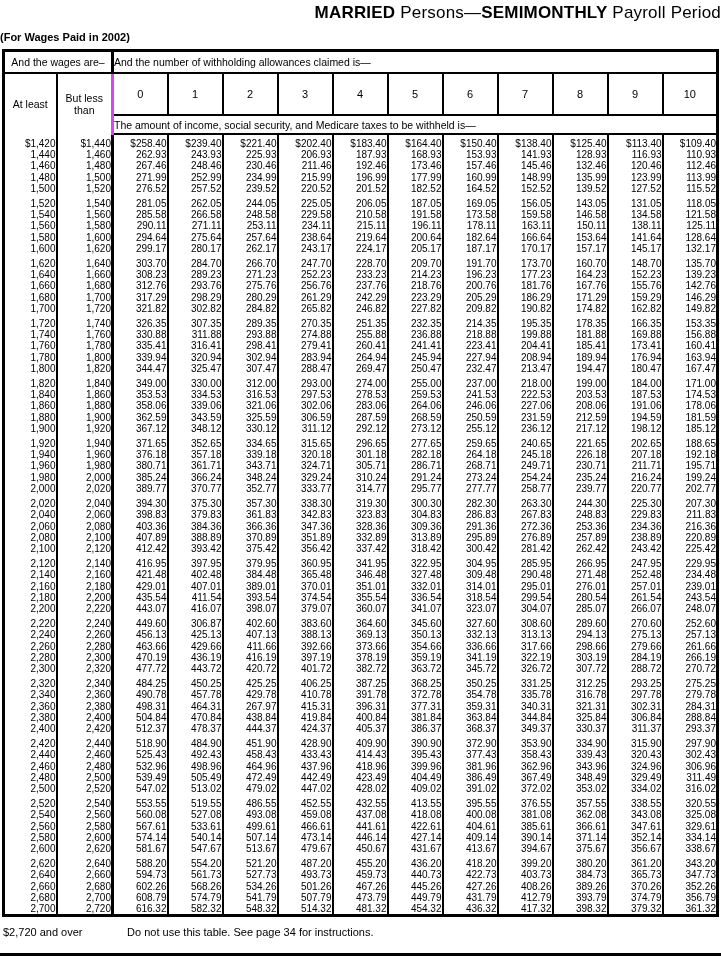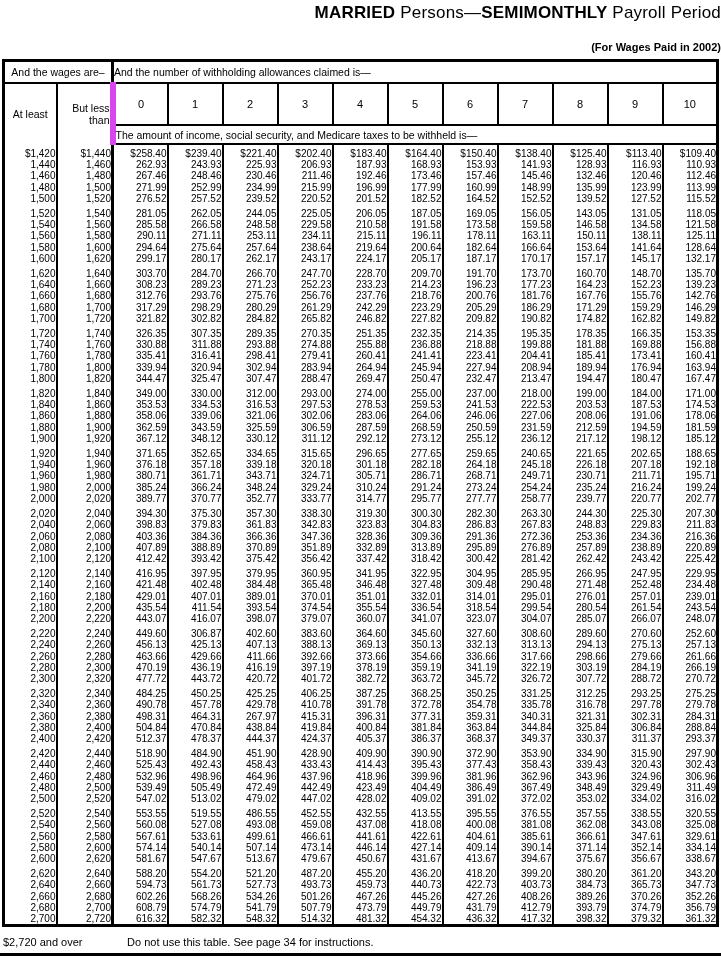--- a/index.html
+++ b/index.html
@@ -3,32 +3,32 @@
 <meta charset="utf-8">
 <style>
   html,body{margin:0;padding:0;background:#fff;}
   body{
     width:721px;height:979px;position:relative;overflow:hidden;
     font-family:"Liberation Sans",sans-serif;color:#000;
     -webkit-font-smoothing:none;
   }
   .page-title{ text-align:right; margin-top:3px; font-size:17px; font-weight:400; letter-spacing:.2px;}
   .page-title b{font-weight:700;}
-  .page-subtitle{ text-align:right; font-size:11px; font-weight:700; margin-top:18px;}
+  .page-subtitle{ text-align:left; font-size:11px; font-weight:700; margin-top:8px;}
 
   table.wh{ border-collapse:collapse; table-layout:fixed; width:717px; margin:6px 0 0 2px; border:3px solid #000;}
   table.wh th, table.wh td{ padding:0; font-weight:normal; }
 
   colgroup col.w-al{width:53px;} colgroup col.w-bl{width:56px;}
 
   
   .band-wages{ border-right:3px solid #000; border-bottom:2px solid #000; text-align:center; font-size:10.5px; height:20px;}
   .band-allow{ border-bottom:2px solid #000; text-align:left; font-size:10.5px; height:20px;}
   .h-atleast{ border-right:2px solid #000; text-align:center; font-size:10.5px; vertical-align:middle;}
-  .h-butless{ border-right:6px solid #d946ef; text-align:right; font-size:10.5px; vertical-align:middle; line-height:12px;}
+  .h-butless{ border-right:3px solid #d946ef; text-align:center; font-size:10.5px; vertical-align:middle; line-height:12px;}
   .h-num{ border:2px solid #000; text-align:center; font-size:11px; height:40px; vertical-align:middle;}
   .band-amount{ border-bottom:2px solid #000; text-align:left; font-size:10.5px; height:17px; vertical-align:middle;}
 
   
   tbody td{ font-size:10px; line-height:11.2px; white-space:nowrap; overflow:hidden;}
   td.c-al{ font-weight:700; text-align:right; padding-right:8px; border-right:2px solid #000;}
   td.c-bl{ font-weight:700; text-align:right; padding-right:8px; border-right:3px solid #000;}
   td.c-num{ text-align:right; padding-right:10px; border-right:2px solid #000;}
   tbody tr td:last-child{ border-right:none;}
   tr.gap td{ height:4px; line-height:4px; font-size:1px;}

